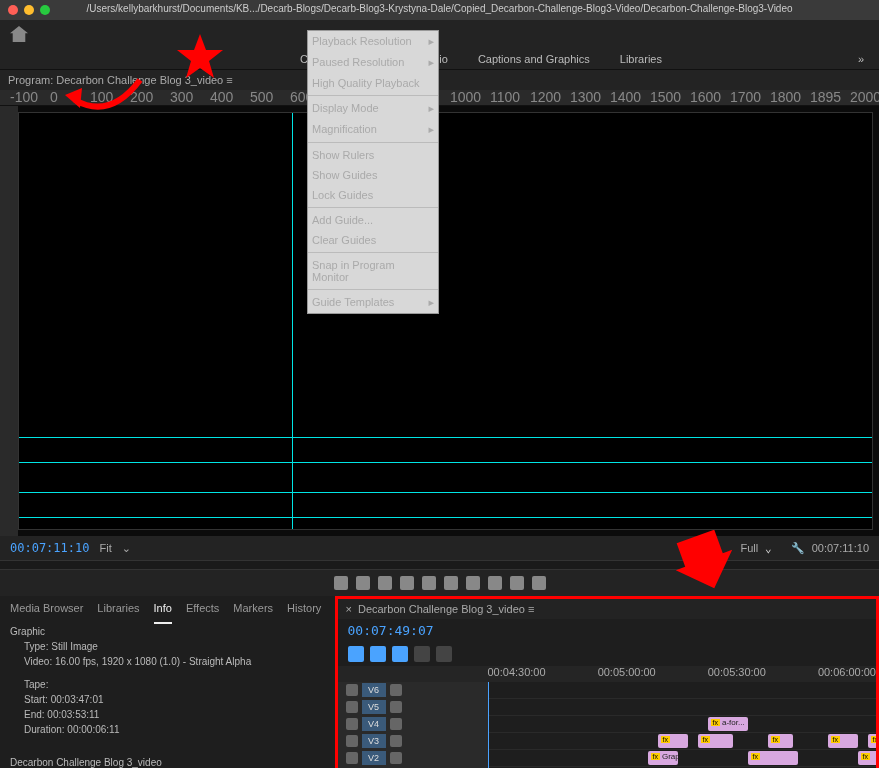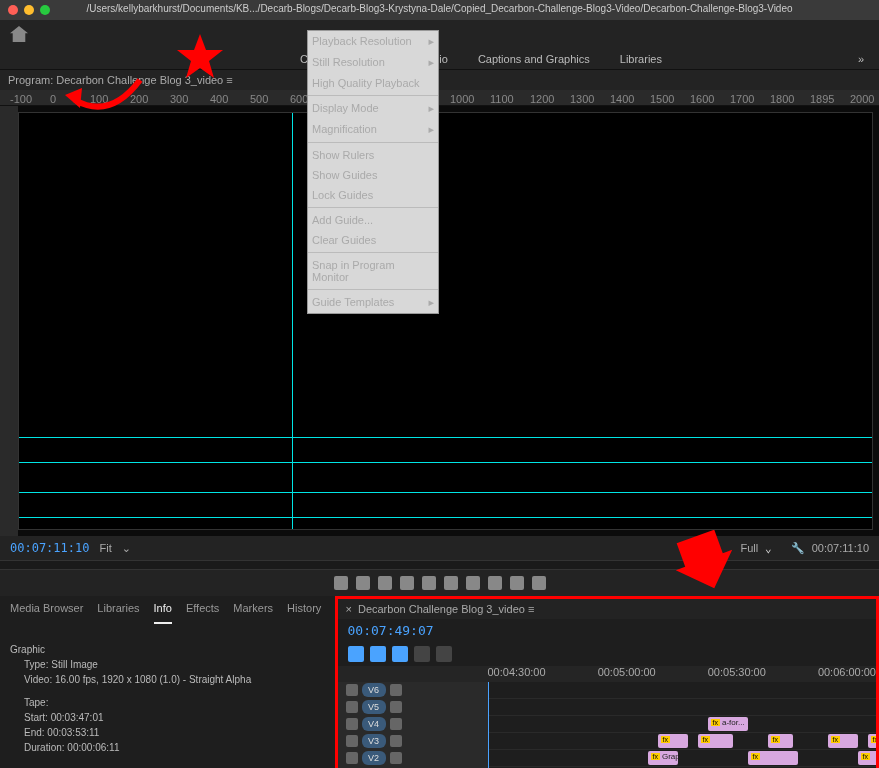--- a/index.html
+++ b/index.html
@@ -8,55 +8,55 @@
 .tl{width:10px;height:10px;border-radius:50%}
 .red{background:#ff5f56}.yellow{background:#ffbd2e}.green{background:#27c93f}
 .titlebar{height:20px;background:#3a3a3a;text-align:center;line-height:18px;font-size:10px;color:#ccc;overflow:hidden;white-space:nowrap}
 .topbar{height:28px;background:#232323;display:flex;align-items:center;padding:0 10px;gap:8px}
 .home{width:18px;height:16px;background:#888;clip-path:polygon(50% 0,100% 45%,85% 45%,85% 100%,15% 100%,15% 45%,0 45%)}
 .menubar{height:22px;background:#232323;display:flex;align-items:center;padding-left:300px;gap:30px;border-bottom:1px solid #111}
 .menubar span{font-size:11px;color:#bbb;cursor:pointer}
 .more{margin-left:auto;margin-right:15px}
 .program-header{height:20px;background:#232323;display:flex;align-items:center;padding:0 8px;font-size:11px}
 .ruler-h{height:16px;background:#2a2a2a;display:flex;align-items:flex-end;padding-left:10px;overflow:hidden;border-bottom:1px solid #111}
-.ruler-h span{width:40px;font-size:11px;color:#888;flex-shrink:0;display:inline-block}
+.ruler-h span{width:40px;font-size:14px;color:#888;flex-shrink:0;display:inline-block}
 .monitor{height:430px;background:#0b0b0b;position:relative;display:flex}
 .ruler-v{width:18px;background:#2a2a2a}
 .canvas{flex:1;background:#000;position:relative;margin:6px 6px 6px 0;border:1px solid #333}
 .guide-h{position:absolute;left:0;right:0;height:1px;background:#00e5e5}
 .guide-v{position:absolute;top:0;bottom:0;width:1px;background:#00e5e5}
 .ctx-menu{position:absolute;top:30px;left:307px;width:132px;background:#d8d8d8;border:1px solid #999;z-index:50}
 .ctx-menu .mi{padding:4px 4px;font-size:11px;color:#444;cursor:pointer;display:flex;justify-content:space-between}
 .ctx-menu .sep{height:1px;background:#bbb;margin:2px 0}
 .redbox1{position:absolute;border:3px solid red;pointer-events:none}
 .star{position:absolute;top:32px;left:175px;width:50px;height:50px;z-index:60}
 .star svg{fill:red}
 .curve-arrow{position:absolute;top:70px;left:60px;z-index:60}
 .tc-bar{height:24px;background:#232323;display:flex;align-items:center;padding:0 10px;gap:10px}
 .tc{color:#4aa3ff;font-family:monospace;font-size:12px}
 .tc-r{margin-left:auto;color:#ddd;font-family:monospace}
 .scrubber{height:10px;background:#1a1a1a;border-top:1px solid #333;border-bottom:1px solid #333}
 .transport{height:26px;background:#232323;display:flex;align-items:center;justify-content:center;gap:8px}
 .tbtn{width:14px;height:14px;background:#888;border-radius:2px}
 .lower{display:flex;height:198px;background:#1a1a1a}
 .info-panel{width:410px;background:#1e1e1e;padding:6px 10px}
-.tabs{display:flex;gap:14px;margin-bottom:18px;font-size:11px}
+.tabs{display:flex;gap:14px;margin-bottom:0;font-size:11px}
 .tabs span{color:#999;cursor:pointer}
 .tabs .active{color:#eee;border-bottom:2px solid #eee;padding-bottom:8px}
 .info-body div{font-size:10px;color:#bbb;line-height:15px}
 .info-body .ind{padding-left:14px}
 .timeline-wrap{flex:1;position:relative;border:3px solid red;background:#1e1e1e}
 .tl-header{height:20px;display:flex;align-items:center;padding:0 8px;background:#232323}
 .tl-tc{color:#4aa3ff;font-family:monospace;font-size:13px;padding:4px 10px}
 .tl-ruler{height:16px;display:flex;padding-left:150px;gap:52px;background:#252525;font-size:9px;color:#888}
 .tracks{height:130px;overflow:hidden;position:relative}
 .track{height:17px;display:flex;align-items:center;border-bottom:1px solid #2a2a2a}
 .track-head{width:150px;display:flex;align-items:center;gap:4px;padding-left:8px;background:#2a2a2a;height:100%}
 .lock,.eye,.mute{width:12px;height:12px;background:#666;border-radius:2px}
-.tlabel{width:24px;height:14px;background:#3a5a7a;color:#ddd;text-align:center;font-size:9px;line-height:14px;border-radius:6px}
+.tlabel{width:24px;height:14px;background:#3a5a7a;color:#ddd;text-align:center;font-size:9px;line-height:14px;border-radius:0}
 .clips{flex:1;position:relative;height:100%}
 .clip{position:absolute;height:14px;top:1px;border-radius:2px;font-size:8px;color:#222;padding:1px 3px;overflow:hidden;white-space:nowrap}
 .vclip{background:#d8a8e0}
 .bclip{background:#7aa8d8}
 .fx{background:#ffcc00;color:#000;font-size:7px;padding:0 2px;margin-right:2px}
 .playhead-tl{position:absolute;top:0;bottom:0;width:1px;background:#4aa3ff;left:150px}
 .big-arrow{position:absolute;top:530px;right:145px;z-index:70}
 .opts{display:flex;gap:6px;margin:4px 10px}
 .opt-btn{width:16px;height:16px;background:#444;border-radius:2px}
 .opt-btn.blue{background:#4aa3ff}
@@ -249,21 +249,21 @@
       </div>
   </div>
 </div>
 
 <div class="ctx-menu">
   <div class="mi">
       <span>Playback Resolution</span>
       <span>▸</span>
     </div>
   <div class="mi">
-      <span>Still Resolution</span>
+      <span>Paused Resolution</span>
       <span>▸</span>
     </div>
   <div class="mi">
       <span>High Quality Playback</span>
     </div>
   <div class="sep"></div>
   <div class="mi">
       <span>Display Mode</span>
       <span>▸</span>
     </div>

